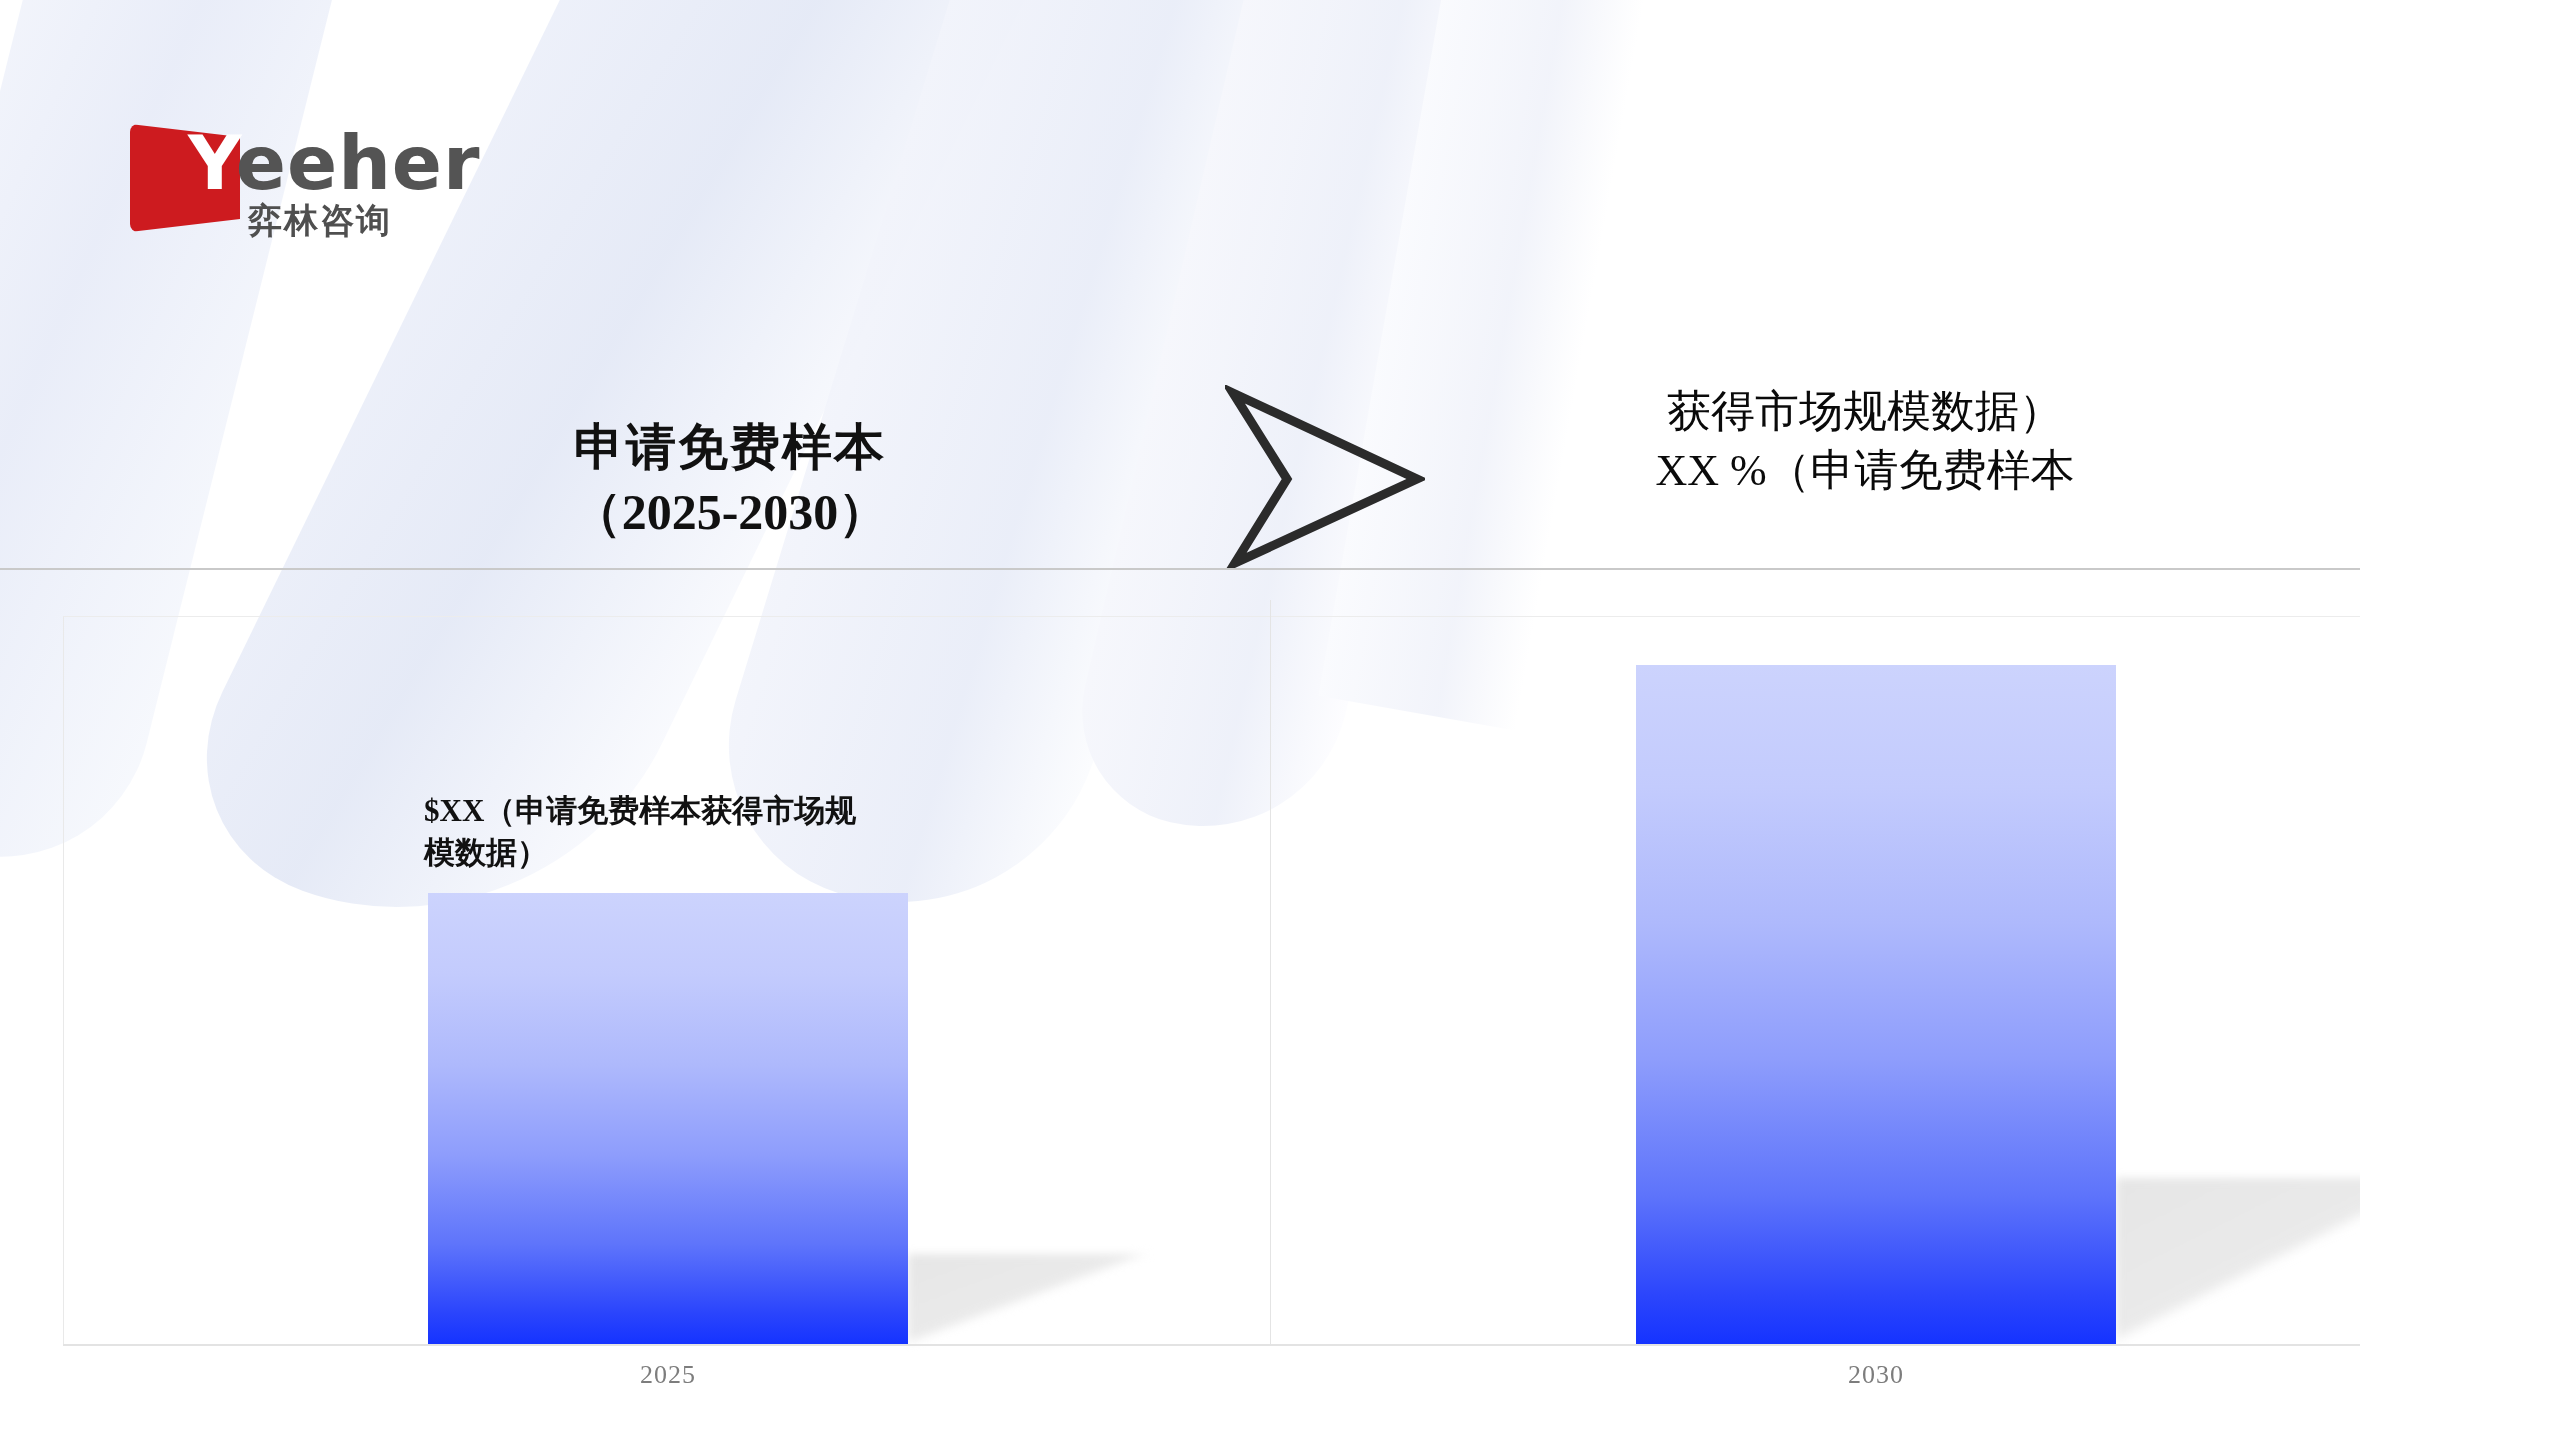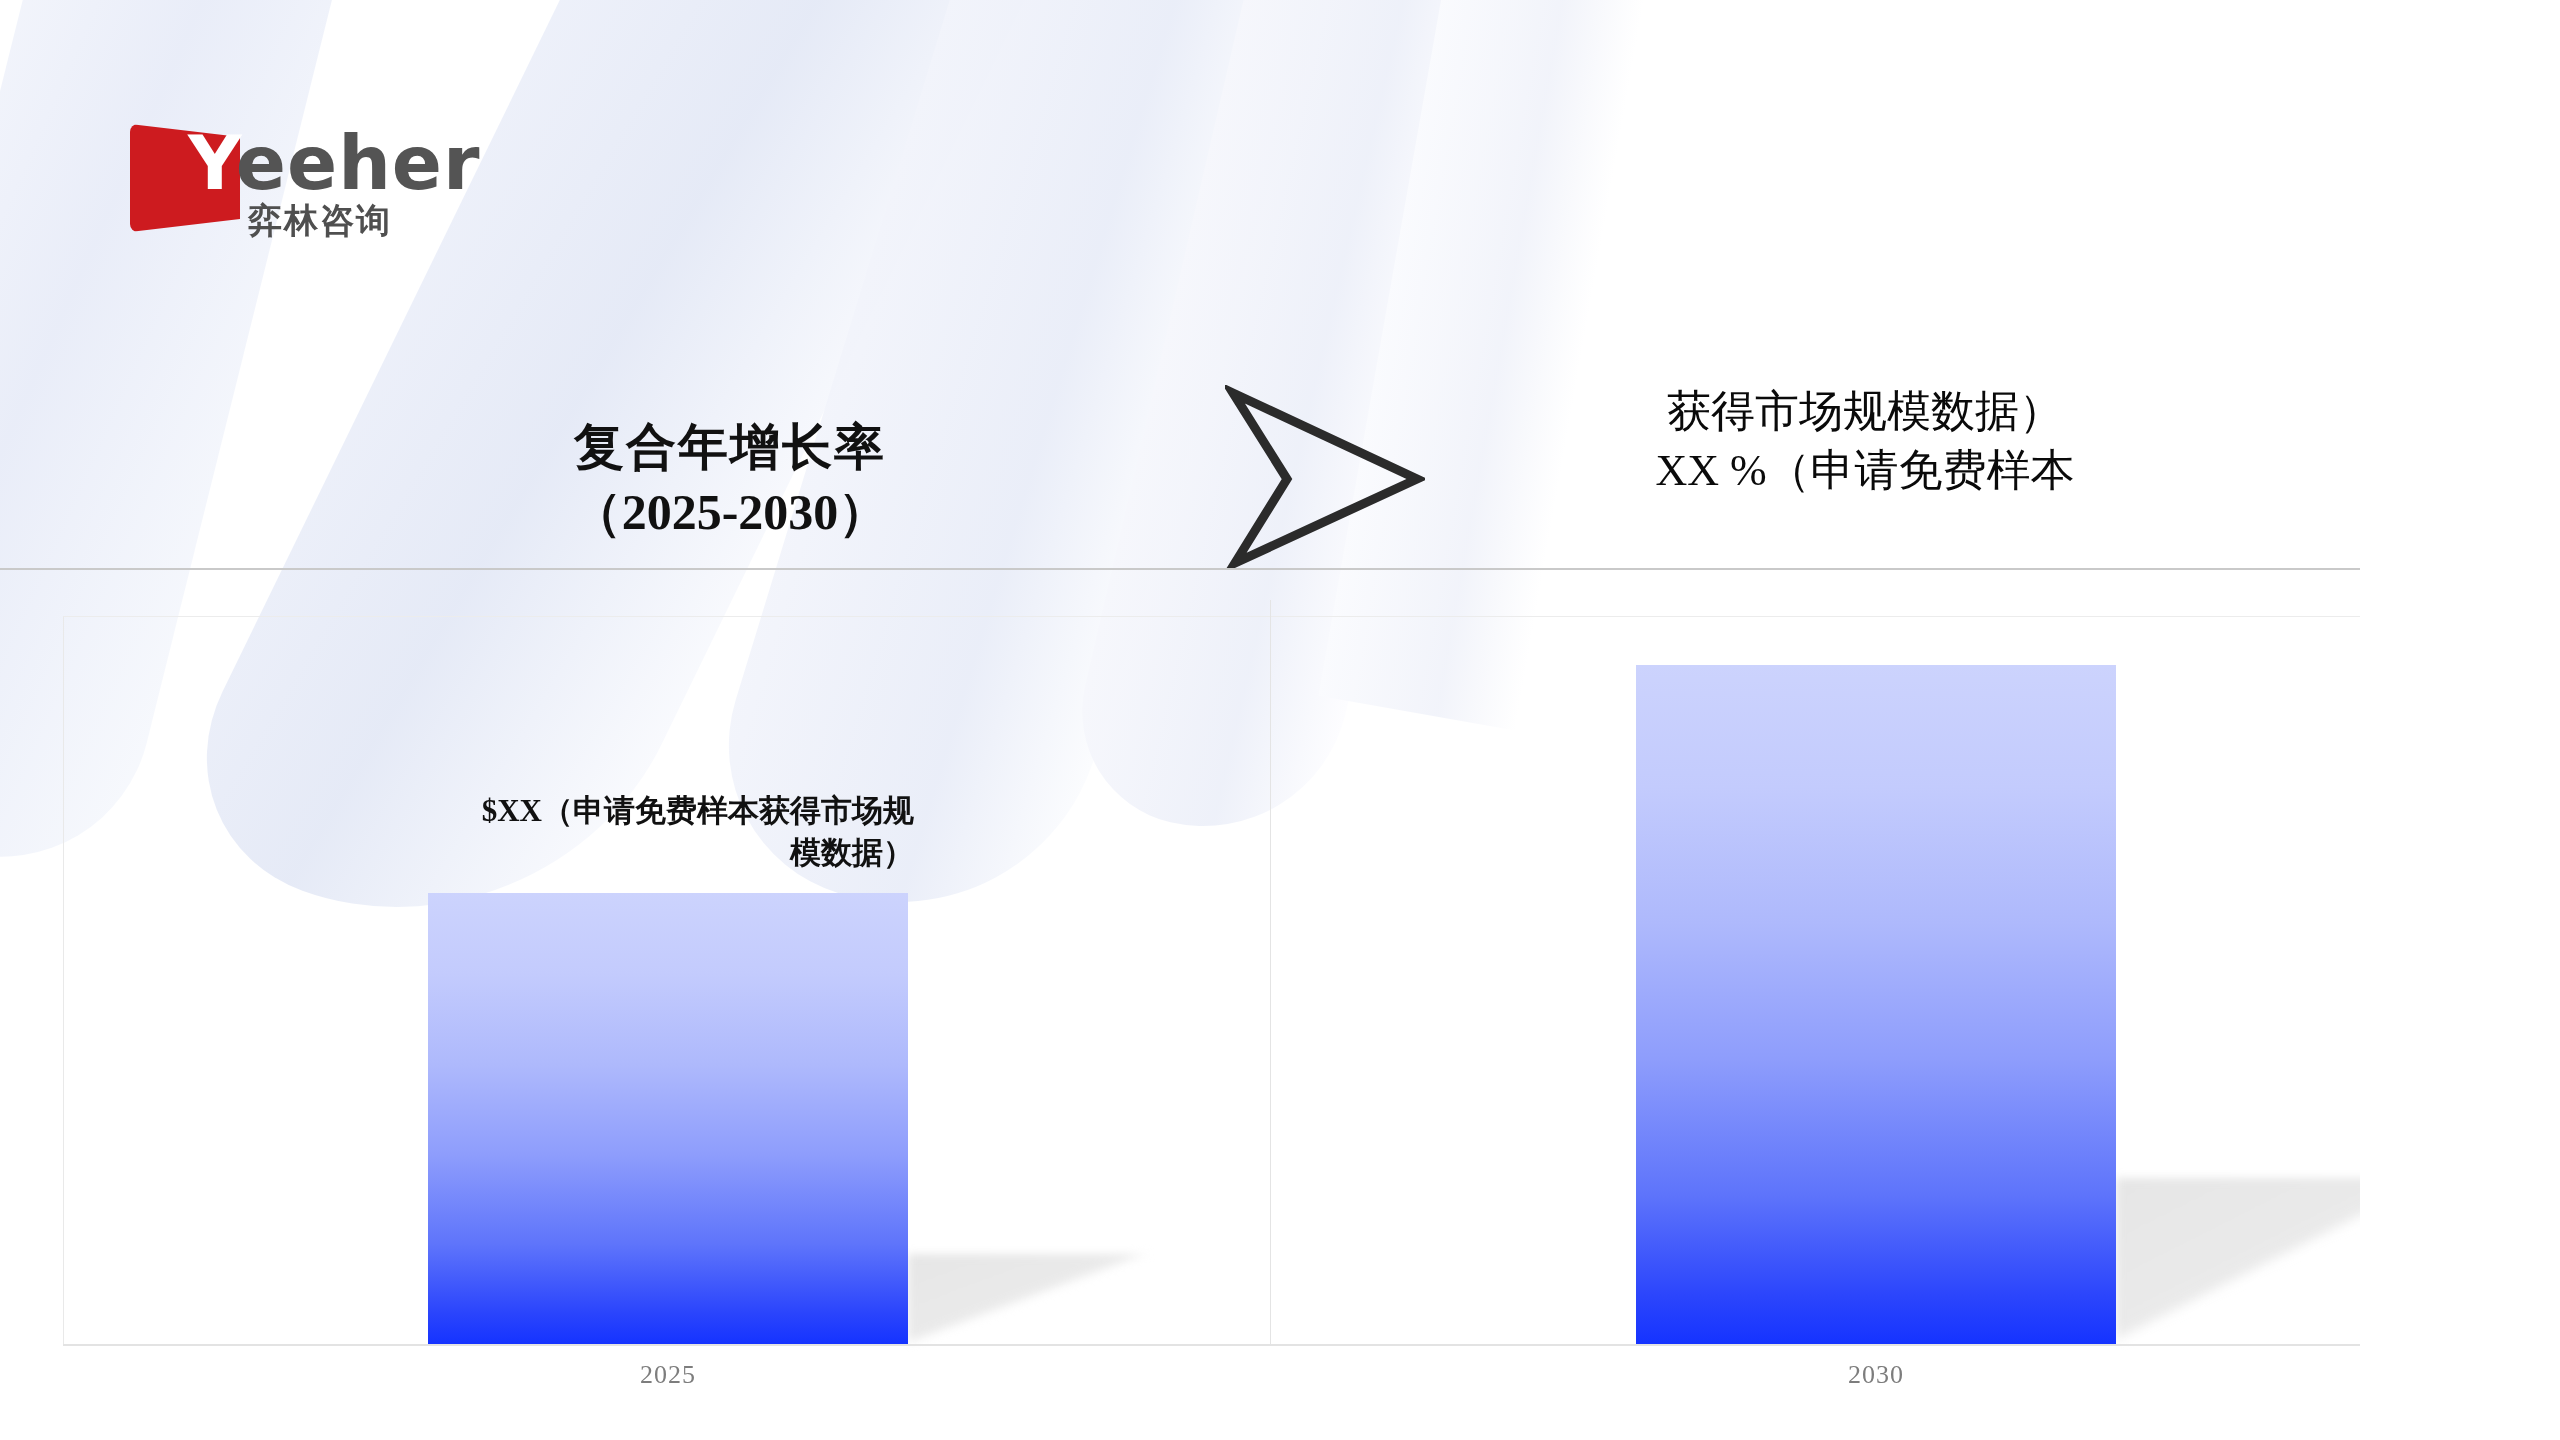--- a/index.html
+++ b/index.html
@@ -216,21 +216,21 @@
   #shadow-2025 { left: 908px; top: 1254px; width: 245px; height: 92px; }
   #bar-2030 { left: 1636px; top: 665px; width: 480px; height: 679px; }
   #shadow-2030 { left: 2116px; top: 1178px; width: 330px; height: 168px; }
 
   
   .bar-label {
     position: absolute;
     left: 424px;
     top: 790px;
     width: 490px;
-    text-align: right;
+    text-align: left;
     font-family: "Liberation Serif", "DejaVu Serif", serif;
     font-weight: 700;
     font-size: 31px;
     line-height: 1.35;
     color: #111111;
   }
 
   
   .tick {
     position: absolute;
@@ -259,21 +259,21 @@
   </div>
 
   <div class="logo">
     <div class="logo-mark"></div>
     <div class="logo-word"><span class="hl">Y</span><span>eeher</span></div>
     <div class="logo-sub">弈林咨询</div>
   </div>
 
 
   <div class="cagr">
-    <div>复合年增长率</div>
+    <div>申请免费样本</div>
     <div class="l2">（2025-2030）</div>
   </div>
 
   <div class="arrow">
     <svg viewBox="0 0 200 185" width="200" height="185" aria-hidden="true">
       <polygon points="8,8 192,94 10,178 62,94" fill="none" stroke="#2b2b2b" stroke-width="9" stroke-linejoin="miter"></polygon>
     </svg>
   </div>
 
   <div class="value-note">

